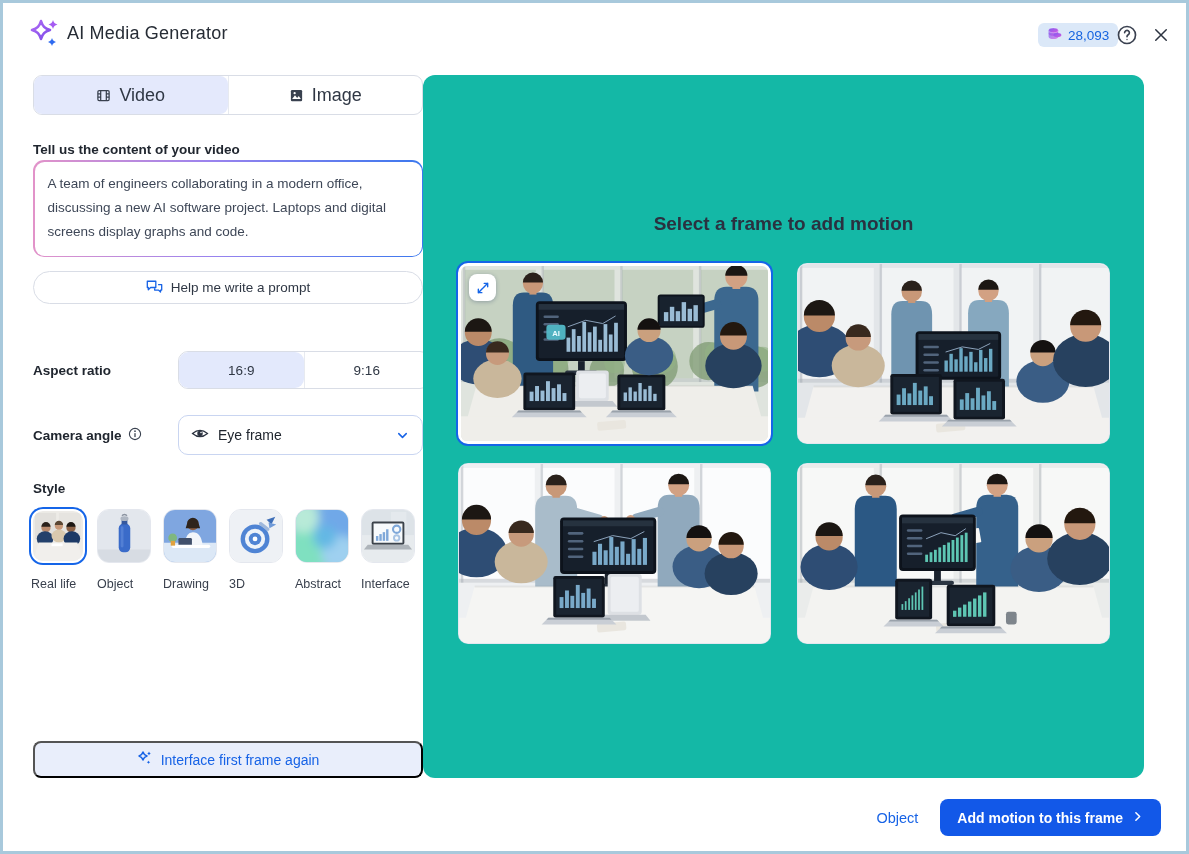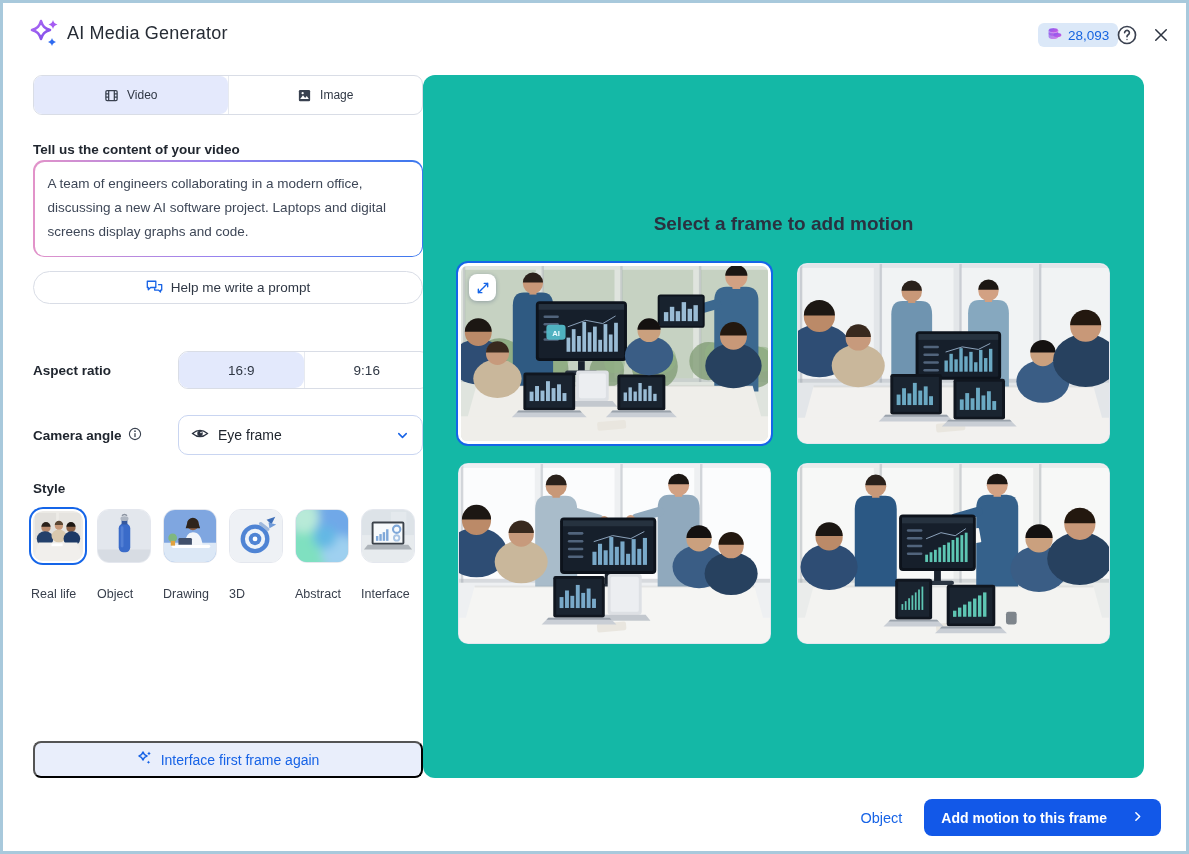--- a/index.html
+++ b/index.html
@@ -9,21 +9,21 @@
 
   
   .logo{position:absolute;left:26px;top:15px;width:32px;height:32px}
   .app-title{position:absolute;left:64px;top:20px;font-size:18px;font-weight:400;color:#262c35;letter-spacing:.2px}
   .credits{position:absolute;left:1035px;top:20px;height:24px;padding:0 9px;background:#dbe8f8;border-radius:6px;display:flex;align-items:center;gap:5px;color:#1664e0;font-size:13.5px;cursor:pointer}
   .help-top{position:absolute;left:1113px;top:21px;width:22px;height:22px;cursor:pointer}
   .close-top{position:absolute;left:1149px;top:23px;width:18px;height:18px;cursor:pointer}
 
   
   .tab-group{position:absolute;left:30px;top:72px;width:390px;height:40px;border:1px solid #d9dde6;border-radius:9px;display:flex;overflow:hidden;background:#fff}
-  .tab{flex:1;display:flex;align-items:center;justify-content:center;gap:8px;font-size:12px;color:#2f3744;cursor:pointer}
+  .tab{flex:1;display:flex;align-items:center;justify-content:center;gap:8px;font-size:18px;color:#2f3744;cursor:pointer}
   .tab + .tab{border-left:1px solid #e7eaf0}
   .tab.selected{background:#e4e9fc;border-radius:8px;border-left:none}
   .tab svg{display:block}
 
   .prompt-label{position:absolute;left:30px;top:139px;font-size:13.5px;font-weight:700;color:#20262f}
   .prompt-wrap{position:absolute;left:30px;top:157px;width:390px;height:97px;border-radius:11px;padding:1.5px;background:linear-gradient(90deg,#e293c9,#9b83ee 45%,#3a78ee)}
   .prompt-input{width:100%;height:100%;border:none;outline:none;resize:none;border-radius:9.5px;background:#fff;padding:10px 13px;font:13.5px/1.8 "Liberation Sans",sans-serif;color:#3e4757}
 
   .help-prompt-btn{position:absolute;left:30px;top:268px;width:390px;height:33px;border:1px solid #d9dde6;border-radius:17px;background:#fff;display:flex;align-items:center;justify-content:center;gap:8px;font-size:13.5px;color:#2f3744;cursor:pointer}
 
@@ -36,38 +36,38 @@
   .camera-label{position:absolute;left:30px;top:424px;font-size:13.5px;font-weight:700;color:#20262f;display:flex;align-items:center;gap:6px}
   .camera-select{position:absolute;left:175px;top:412px;width:245px;height:40px;border:1px solid #c9d5f1;border-radius:10px;background:#fff;display:flex;align-items:center;padding:0 12px;gap:9px;font-size:14px;color:#20262f;cursor:pointer}
   .camera-chevron{margin-left:auto;display:flex}
 
   .style-label{position:absolute;left:30px;top:478px;font-size:13.5px;font-weight:700;color:#20262f}
   .style-row{position:absolute;left:28px;top:506px;display:flex;gap:12px}
   .style-item{display:flex;flex-direction:column;width:54px;cursor:pointer}
   .style-thumb{width:54px;height:54px;border-radius:12px;overflow:hidden;border:1px solid #e4e7ee;background:#fff}
   .style-item.selected .style-thumb{border:2.5px solid #fff;box-shadow:0 0 0 2px #1565e8}
   .style-thumb svg{display:block;width:100%;height:100%}
-  .style-name{margin-top:24px;font-size:12.5px;color:#39404d;white-space:nowrap}
+  .style-name{margin-top:14px;font-size:12.5px;color:#39404d;white-space:nowrap}
 
   .generate-btn{position:absolute;left:30px;top:738px;width:390px;height:37px;background:#e9eefb;border-radius:8px;display:flex;align-items:center;justify-content:center;gap:8px;color:#1763e6;font-size:14px;cursor:pointer}
 
   
   .right-panel{position:absolute;left:420px;top:72px;width:721px;height:703px;background:#14b8a6;border-radius:12px}
   .panel-heading{position:absolute;top:138px;left:0;width:100%;text-align:center;font-size:19px;font-weight:700;color:#2a3140}
   .frames-grid{position:absolute;left:35px;top:188px;display:grid;grid-template-columns:313px 313px;grid-auto-rows:181px;column-gap:26px;row-gap:19px}
   .frame{position:relative;border-radius:10px;background:#fff;border:1px solid rgba(185,196,218,.4);cursor:pointer}
   .frame svg.scene{position:absolute;inset:0;width:100%;height:100%;border-radius:9px;display:block}
   .frame.selected{border:3px solid #fff;box-shadow:0 0 0 2px #1565e8}
   .frame.selected svg.scene{border-radius:6px}
   .expand-btn{position:absolute;top:8px;left:8px;width:27px;height:27px;background:#fff;border-radius:8px;display:flex;align-items:center;justify-content:center;box-shadow:0 1px 4px rgba(20,40,90,.3);z-index:2;cursor:pointer}
 
   
   .footer{position:absolute;right:25px;bottom:15px;display:flex;align-items:center;gap:22px}
   .cancel{font-size:14.5px;color:#1763e6;cursor:pointer}
-  .primary-btn{height:37px;padding:16px 17px;background:#1258e8;border:none;border-radius:8px;color:#fff;font-size:14px;font-weight:700;display:flex;align-items:center;gap:24px;font-family:"Liberation Sans",sans-serif;cursor:pointer}
+  .primary-btn{height:37px;padding:16px 17px;background:#1258e8;border:none;border-radius:8px;color:#fff;font-size:14px;font-weight:700;display:flex;align-items:center;gap:8px;font-family:"Liberation Sans",sans-serif;cursor:pointer}
 </style>
 </head>
 <body>
 
 <div id="app">
 
   <span class="logo">
     <svg width="32" height="32" viewBox="0 0 32 32">
         <defs>
           <linearGradient id="sg" x1="0" y1="0" x2="1" y2="1">

